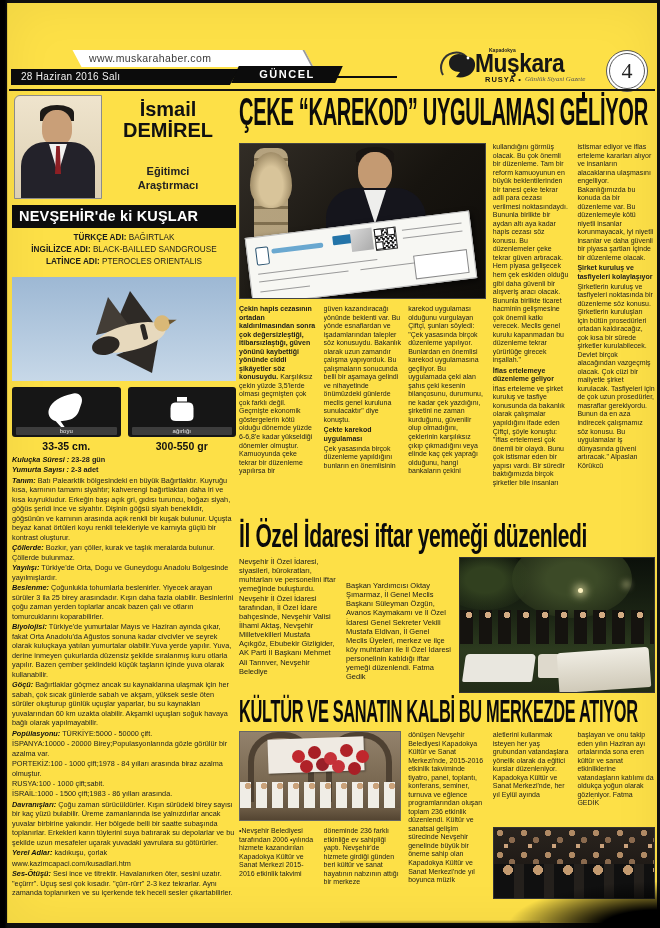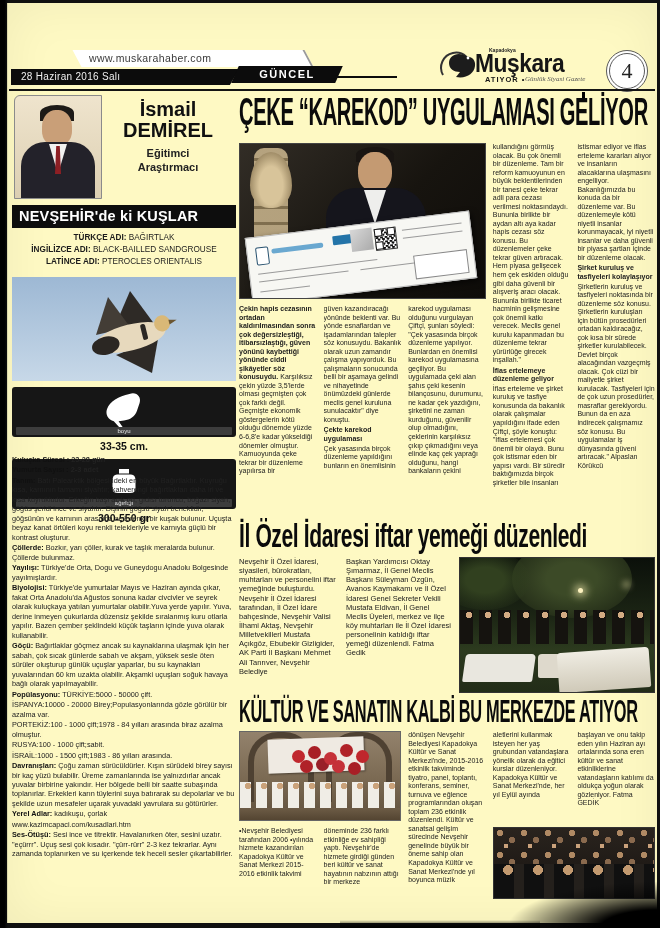--- a/index.html
+++ b/index.html
@@ -1,18 +1,18 @@
 <!DOCTYPE html>
 <html><head>
 <meta charset="utf-8">
 <style>
   html,body{margin:0;padding:0;}
   body{width:660px;height:928px;background:#101010;font-family:"Liberation Sans",sans-serif;position:relative;overflow:hidden;}
   .stage{position:absolute;inset:0;}
-  .paper{position:absolute;left:7px;top:3px;right:3px;bottom:5px;background:#fef9c3;box-shadow:inset 0 0 50px rgba(0,0,0,.06);}
+  .paper{position:absolute;left:7px;top:3px;right:3px;bottom:5px;background:#fde047;box-shadow:inset 0 0 50px rgba(0,0,0,.06);}
   .edge-left{position:absolute;left:0;top:0;bottom:0;width:8px;background:linear-gradient(90deg,#000 55%,rgba(0,0,0,.25) 85%,transparent);}
   .blob-br{position:absolute;right:0;bottom:0;width:150px;height:46px;background:radial-gradient(ellipse at 100% 100%,#000 28%,rgba(0,0,0,.55) 48%,transparent 72%);}
   .blob-b{position:absolute;left:340px;right:120px;bottom:0;height:8px;background:linear-gradient(0deg,#000,transparent);}
 
   
   .url-tab{position:absolute;left:70px;top:47px;width:230px;height:17px;background:#fff;border-right:2px solid #9a9a9a;transform:skewX(28deg);}
   .url-text{position:absolute;left:82px;top:49px;font-size:10.5px;color:#3a3a3a;letter-spacing:.4px;}
   .date-bar{position:absolute;left:4px;top:66px;width:228px;height:16px;background:#0c0c0c;clip-path:polygon(0 0,100% 0,96% 100%,0 100%);color:#efefef;font-size:10px;line-height:16px;padding-left:10px;box-sizing:border-box;letter-spacing:.3px;}
   .guncel-flag{position:absolute;left:228px;top:63px;width:104px;height:17px;background:#0c0c0c;transform:skewX(-24deg);}
   .guncel-flag span{display:block;transform:skewX(24deg);color:#fff;font-weight:700;font-size:11px;letter-spacing:1.5px;text-align:center;line-height:17px;}
@@ -33,36 +33,36 @@
   .author-card{position:relative;height:102px;}
   .ph-author{position:absolute;left:2px;top:0;width:86px;height:102px;border:1px solid #8b8b8b;background:linear-gradient(180deg,#efe4cd,#dccfb2);overflow:hidden;border-radius:6px 0 0 0;}
   .ph-author .head{position:absolute;left:27px;top:14px;width:30px;height:36px;border-radius:46% 46% 42% 42%;background:#c99f78;}
   .ph-author .hair{position:absolute;left:25px;top:9px;width:34px;height:16px;border-radius:50% 50% 0 0;background:#1d1a17;}
   .ph-author .suit{position:absolute;left:6px;top:46px;width:74px;height:56px;background:#23222a;border-radius:24px 24px 0 0;}
   .ph-author .shirt{position:absolute;left:34px;top:48px;width:18px;height:30px;background:#f2f2f0;clip-path:polygon(0 0,100% 0,50% 100%);}
   .ph-author .tie{position:absolute;left:40px;top:50px;width:6px;height:28px;background:#8d1f24;clip-path:polygon(20% 0,80% 0,100% 100%,0 100%);}
   .author-name{position:absolute;left:92px;top:4px;width:128px;text-align:center;}
   .an1,.an2{font-size:20px;font-weight:800;color:#111;line-height:1.05;}
   .at1,.at2{font-size:11px;font-weight:700;color:#222;line-height:1.25;}
-  .at1{margin-top:6px;}
+  .at1{margin-top:24px;}
   .kuslar-bar{position:absolute;top:110px;left:0;width:224px;height:23px;background:#0d0d0d;color:#fff;font-weight:800;font-size:14.5px;line-height:23px;padding-left:7px;box-sizing:border-box;letter-spacing:.2px;}
   .bird-names{position:absolute;top:137px;left:0;width:224px;text-align:center;}
   .bird-names div{font-size:8.2px;color:#1c1c1c;line-height:1.45;text-align:center;}
   .bird-names b{font-weight:800;}
   .ph-bird{position:absolute;top:182px;left:0;width:224px;height:104px;background:linear-gradient(180deg,#9db8d4,#c7d8e8);overflow:hidden;}
-  .stats-row{position:absolute;top:292px;left:0;width:224px;display:flex;gap:7px;flex-direction:column;}
+  .stats-row{position:absolute;top:292px;left:0;width:224px;display:flex;gap:7px;}
   .stat{flex:1;text-align:center;}
   .stat.mid{flex:1.35;}
   .stat-box{position:relative;background:#161616;border-radius:3px;height:50px;overflow:hidden;}
   .stat-box svg{position:absolute;left:50%;top:3px;transform:translateX(-50%);}
   .stat-cap{position:absolute;left:4px;right:4px;bottom:2px;background:#3d3d3d;color:#e8e8e8;font-size:6px;line-height:8px;border-radius:1px;}
   .stat-val{font-size:10.5px;font-weight:800;color:#111;margin-top:3px;}
   .facts{position:absolute;top:360px;left:0;width:224px;height:455px;overflow:hidden;font-size:7.3px;line-height:1.3;color:#222;text-align:left;}
   .fct{margin:0 0 1px 0;}
-  .fct b{font-weight:800;color:#111;}
+  .fct b{font-weight:800;color:#111;font-style:italic;}
   .fct.allb span{font-weight:800;}
 
   
   .main-col{position:absolute;left:232px;top:90px;width:416px;}
   .hl{position:absolute;left:0;white-space:nowrap;font-weight:900;color:#0b0b0b;transform-origin:left center;letter-spacing:-.5px;}
   .hl1{top:2px;font-size:30px;transform:scale(.67,1.32);}
   .hl2{top:428px;font-size:27px;transform:scale(.78,1.2);}
   .hl3{top:604px;font-size:25px;transform:scale(.655,1.22);}
   .colx{font-size:7px;line-height:1.22;color:#1b1b1b;overflow:hidden;}
   .colx .lead{font-weight:800;}
@@ -153,21 +153,21 @@
         </div>
       <div class="flag-line"></div>
       <div class="brand">
         <svg width="44" height="36" viewBox="0 0 44 36">
           <path d="M6 26 A 15 15 0 1 1 34 20" fill="none" stroke="#333" stroke-width="2"></path>
           <path d="M30 8 c-8-6 -18-2 -18 6 c0 6 5 9 11 9 l-4 5 c10 2 18-3 19-11 c1-6 -4-10 -8-9z" fill="#1c1c1c"></path>
           <circle cx="31" cy="9" r="1.4" fill="#fff"></circle>
         </svg>
         <div class="brand-top">Kapadokya</div>
         <div class="brand-name">Muşkara</div>
-        <div class="brand-sub">ATIYOR •</div>
+        <div class="brand-sub">RUSYA •</div>
         <div class="brand-slogan">Günlük Siyasi Gazete</div>
       </div>
       <div class="page-circle"><span>4</span></div>
       <div class="header-rule"></div>
       <div class="header-tick"></div>
     </div>
 
     <aside class="left-col">
       <div class="author-card">
         <div class="ph-author">
@@ -229,20 +229,21 @@
           <div class="stat-val">300-550 gr</div>
         </div>
       </div>
 
       <div class="facts">
         <div class="fct allb"><b>Kuluçka Süresi :</b> <span>23-28 gün</span></div>
         <div class="fct allb"><b>Yumurta Sayısı :</b> <span>2-3 adet</span></div>
         <div class="fct"><b>Tanım:</b> <span>Batı Palearktik bölgesindeki en büyük Bağırtlaktır. Kuyruğu kısa, karnının tamamı siyahtır; kahverengi bağırtlaktan daha iri ve kısa kuyrukludur. Erkeğin başı açık gri, gıdısı turuncu, boğazı siyah, göğüs şeridi ince ve siyahtır. Dişinin göğsü siyah beneklidir, göğsünün ve karnının arasında açık renkli bir kuşak bulunur. Uçuşta beyaz kanat örtüleri koyu renkli telekleriyle ve karnıyla güçlü bir kontrast oluşturur.</span></div>
         <div class="fct"><b>Çöllerde:</b> <span>Bozkır, yarı çöller, kurak ve taşlık meralarda bulunur. Çöllerde bulunmaz.</span></div>
         <div class="fct"><b>Yayılışı:</b> <span>Türkiye'de Orta, Dogu ve Guneydogu Anadolu Bolgesinde yayılmışlardır.</span></div>
+        <div class="fct"><b>Beslenme:</b> <span>Çoğunlukla tohumlarla beslenirler. Yiyecek arayan sürüler 3 ila 25 birey arasındadır. Kışın daha fazla olabilir. Besinlerini çoğu zaman yerden toplarlar ancak bazen çalı ve otların tomurcuklarını koparabilirler.</span></div>
         <div class="fct"><b>Biyolojisi:</b> <span>Türkiye'de yumurtalar Mayıs ve Haziran ayında çıkar, fakat Orta Anadolu'da Ağustos sonuna kadar civcivler ve seyrek olarak kuluçkaya yatılan yumurtalar olabilir.Yuva yerde yapılır. Yuva, derine inmeyen çukurlarda düzensiz şekilde sıralanmış kuru otlarla yapılır. Bazen çember şeklindeki küçük taşların içinde yuva olarak kullanabilir.</span></div>
         <div class="fct"><b>Göçü:</b> <span>Bağırtlaklar göçmez ancak su kaynaklarına ulaşmak için her sabah, çok sıcak günlerde sabah ve akşam, yüksek sesle öten sürüler oluşturup günlük uçuşlar yaparlar, bu su kaynakları yuvalarından 60 km uzakta olabilir. Akşamki uçuşları soğuk havaya bağlı olarak yapılmayabilir.</span></div>
         <div class="fct"><b>Popülasyonu:</b> <span>TÜRKİYE:5000 - 50000 çift.</span></div>
         <div class="fct"><b></b> <span>İSPANYA:10000 - 20000 Birey;Populasyonlarında gözle görülür bir azalma var.</span></div>
         <div class="fct"><b></b> <span>PORTEKİZ:100 - 1000 çift;1978 - 84 yılları arasında biraz azalma olmuştur.</span></div>
         <div class="fct"><b></b> <span>RUSYA:100 - 1000 çift;sabit.</span></div>
         <div class="fct"><b></b> <span>İSRAİL:1000 - 1500 çift;1983 - 86 yılları arasında.</span></div>
         <div class="fct"><b>Davranışları:</b> <span>Çoğu zaman sürücüldürler. Kışın sürüdeki birey sayısı bir kaç yüzü bulabilir. Üreme zamanlarında ise yalnızdırlar ancak yuvalar birbirine yakındır. Her bölgede belli bir saatte subaşında toplanırlar. Erkekleri karın tüylerini suya batırarak su depolarlar ve bu şekilde uzun mesafeler uçarak yuvadaki yavrulara su götürürler.</span></div>
         <div class="fct"><b>Yerel Adlar:</b> <span>kadıkuşu, çorlak</span></div>
         <div class="fct"><b></b> <span>www.kazimcapaci.com/kusadlari.htm</span></div>
@@ -283,21 +284,21 @@
         <div class="colx a1c1"><span class="lead">Çekin hapis cezasının ortadan kaldırılmasından sonra çok değersizleştiği, itibarsızlaştığı, güven yönünü kaybettiği yönünde ciddi şikâyetler söz konusuydu.</span> <span>Karşılıksız çekin yüzde 3,5'lerde olması geçmişten çok çok farklı değil. Geçmişte ekonomik göstergelerin kötü olduğu dönemde yüzde 6-6,8'e kadar yükseldiği dönemler olmuştur. Kamuoyunda çeke tekrar bir düzenleme yapılırsa bir</span></div>
         <div class="colx a1c2"><span>güven kazandıracağı yönünde beklenti var. Bu yönde esnaflardan ve işadamlarından talepler söz konusuydu. Bakanlık olarak uzun zamandır çalışma yapıyorduk. Bu çalışmaların sonucunda belli bir aşamaya gelindi ve nihayetinde önümüzdeki günlerde meclis genel kuruluna sunulacaktır" diye konuştu.</span><span class="sub">Çekte karekod uygulaması</span><span>Çek yasasında birçok düzenleme yapıldığını bunların en önemlisinin</span></div>
         <div class="colx a1c3"><span>karekod uygulaması olduğunu vurgulayan Çiftçi, şunları söyledi: "Çek yasasında birçok düzenleme yapılıyor. Bunlardan en önemlisi karekod uygulamasına geçiliyor. Bu uygulamada çeki alan şahıs çeki kesenin bilançosunu, durumunu, ne kadar çek yazdığını, şirketini ne zaman kurduğunu, güvenilir olup olmadığını, çeklerinin karşılıksız çıkıp çıkmadığını veya elinde kaç çek yaprağı olduğunu, hangi bankaların çekini</span></div>
         <div class="colx a1c4"><span>kullandığını görmüş olacak. Bu çok önemli bir düzenleme. Tam bir reform kamuoyunun en büyük beklentilerinden bir tanesi çeke tekrar adli para cezası verilmesi noktasındaydı. Bununla birlikte bir aydan altı aya kadar hapis cezası söz konusu. Bu düzenlemeler çeke tekrar güven artıracak. Hem piyasa gelişecek hem çek eskiden olduğu gibi daha güvenli bir alışveriş aracı olacak. Bununla birlikte ticaret hacminin gelişmesine çok önemli katkı verecek. Meclis genel kurulu kapanmadan bu düzenleme tekrar yürürlüğe girecek inşallah."</span><span class="sub">İflas ertelemeye düzenleme geliyor</span><span>İflas erteleme ve şirket kuruluş ve tasfiye konusunda da bakanlık olarak çalışmalar yapıldığını ifade eden Çiftçi, şöyle konuştu: "İflas ertelemesi çok önemli bir olaydı. Bunu çok istismar eden bir yapısı vardı. Bir süredir baktığımızda birçok şirketler bile insanları</span></div>
         <div class="colx a1c5"><span>istismar ediyor ve iflas erteleme kararları alıyor ve insanların alacaklarına ulaşmasını engelliyor. Bakanlığımızda bu konuda da bir düzenleme var. Bu düzenlemeyle kötü niyetli insanlar korunmayacak, iyi niyetli insanlar ve daha güvenli bir piyasa şartları içinde bir düzenleme olacak.</span><span class="sub">Şirket kuruluş ve tasfiyeleri kolaylaşıyor</span><span>Şirketlerin kuruluş ve tasfiyeleri noktasında bir düzenleme söz konusu. Şirketlerin kuruluşları için bütün prosedürleri ortadan kaldıracağız, çok kısa bir sürede şirketler kurulabilecek. Devlet birçok alacağından vazgeçmiş olacak. Çok cüzi bir maliyetle şirket kurulacak. Tasfiyeleri için de çok uzun prosedürler, masraflar gerekiyordu. Bunun da en aza indirecek çalışmamız söz konusu. Bu uygulamalar iş dünyasında güveni artıracak." Alpaslan Körükcü</span></div>
       </div>
 
       <div class="hl hl2">İl Özel İdaresi iftar yemeği düzenledi</div>
       <div class="a2-body">
         <div class="colx" style="font-size:7.5px;"><span>Nevşehir İl Özel İdaresi, siyasileri, bürokratları, muhtarları ve personelini iftar yemeğinde buluşturdu. Nevşehir İl Özel İdaresi tarafından, İl Özel İdare bahçesinde, Nevşehir Valisi İlhami Aktaş, Nevşehir Milletvekilleri Mustafa Açıkgöz, Ebubekir Gizligider, AK Parti İl Başkanı Mehmet Ali Tanrıver, Nevşehir Belediye</span></div>
-        <div class="colx" style="font-size:7.5px;"><span>Başkan Yardımcısı Oktay Şımarmaz, İl Genel Meclis Başkanı Süleyman Özgün, Avanos Kaymakamı ve İl Özel İdaresi Genel Sekreter Vekili Mustafa Eldivan, İl Genel Meclis Üyeleri, merkez ve ilçe köy muhtarları ile İl Özel İdaresi personelinin katıldığı iftar yemeği düzenlendi. Fatma Gedik</span></div>
+        <div class="colx" style="font-size:7.5px;margin-top:24px;"><span>Başkan Yardımcısı Oktay Şımarmaz, İl Genel Meclis Başkanı Süleyman Özgün, Avanos Kaymakamı ve İl Özel İdaresi Genel Sekreter Vekili Mustafa Eldivan, İl Genel Meclis Üyeleri, merkez ve ilçe köy muhtarları ile İl Özel İdaresi personelinin katıldığı iftar yemeği düzenlendi. Fatma Gedik</span></div>
         <div class="ph-iftar">
           <div class="tree t1"></div>
           <div class="tree t2"></div>
           <div class="lamp"></div>
           <div class="people"></div>
           <div class="cloth c1"></div>
           <div class="cloth c2"></div>
           <div class="cloth c3"></div>
         </div>
       </div>

